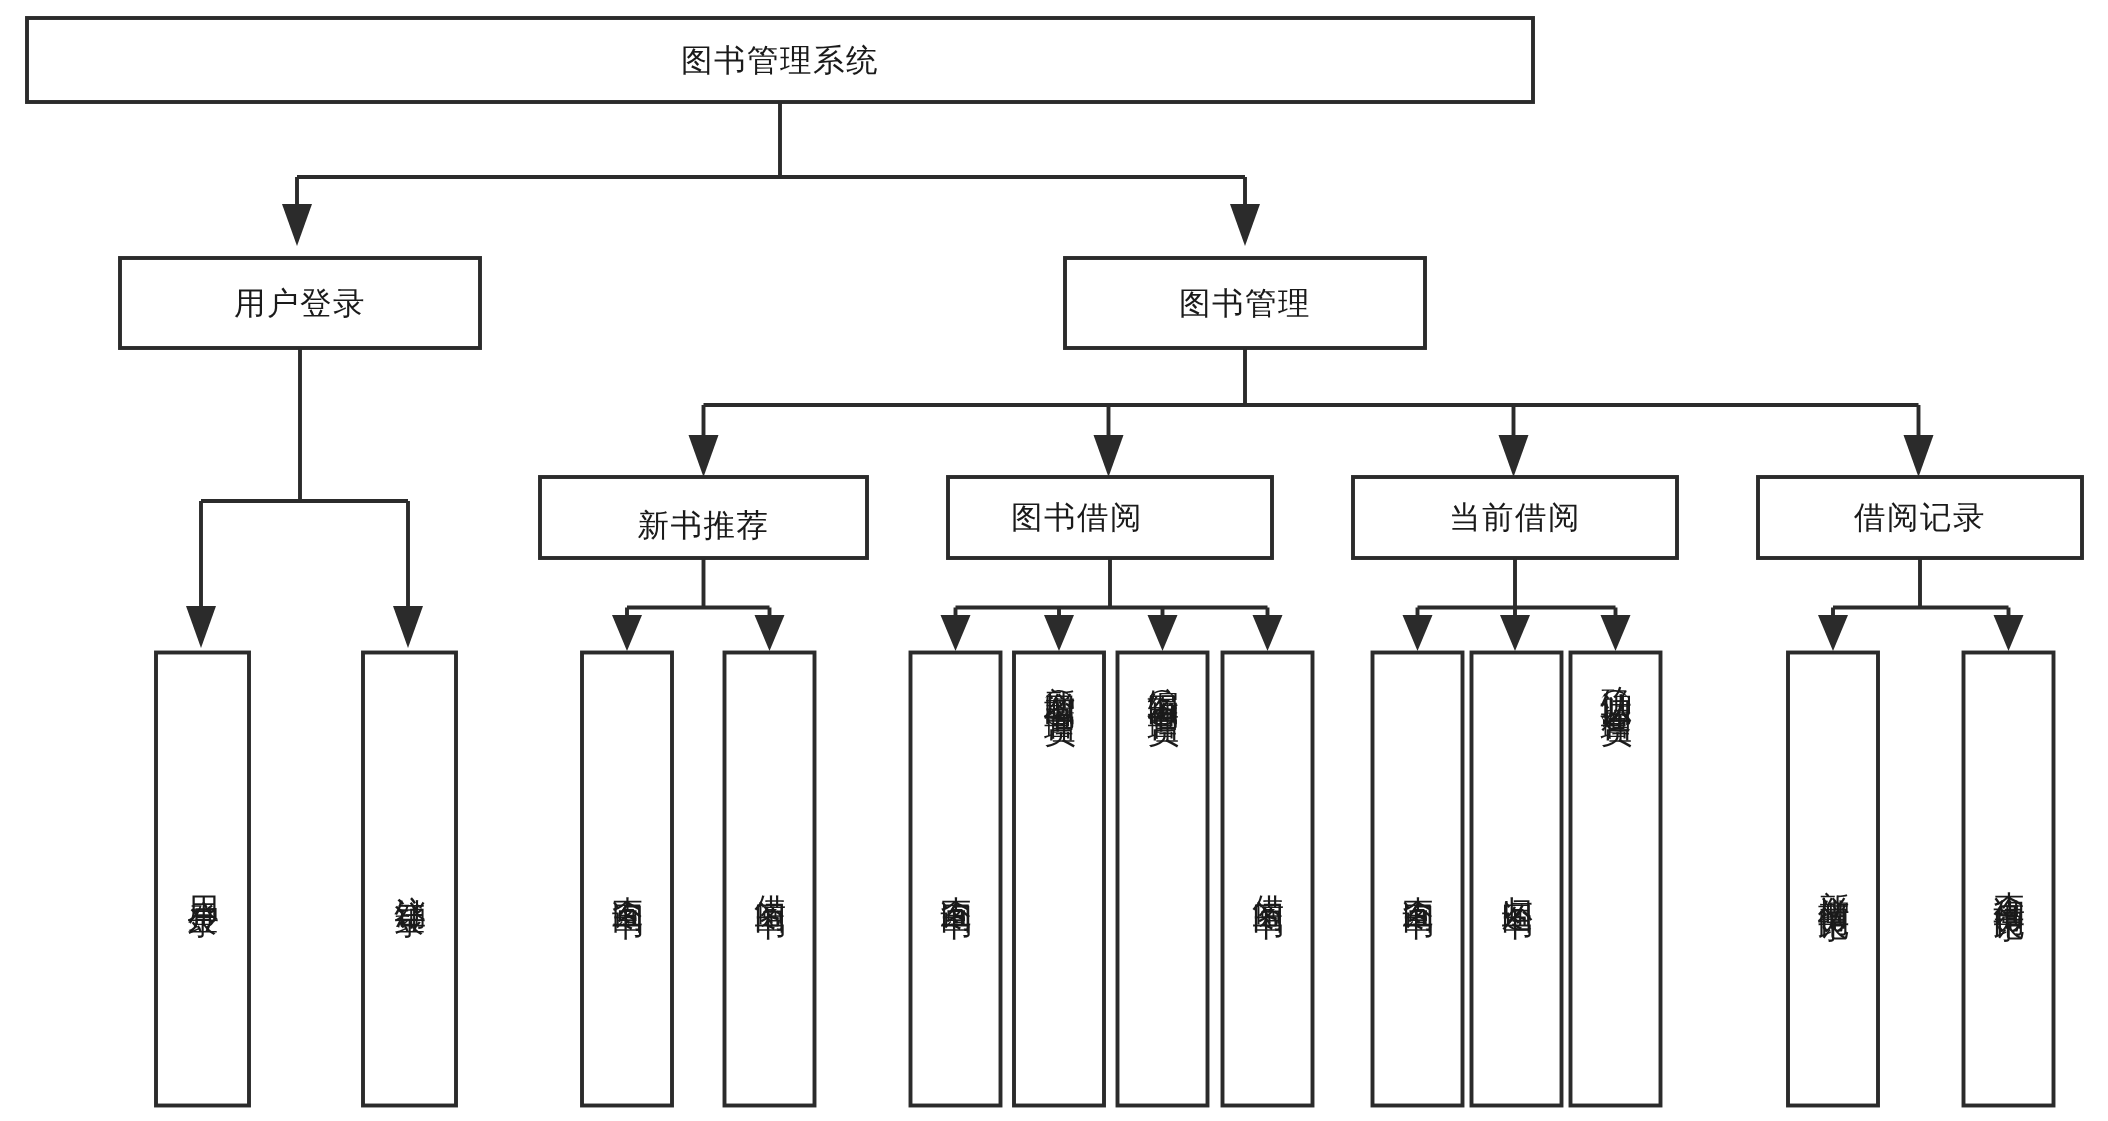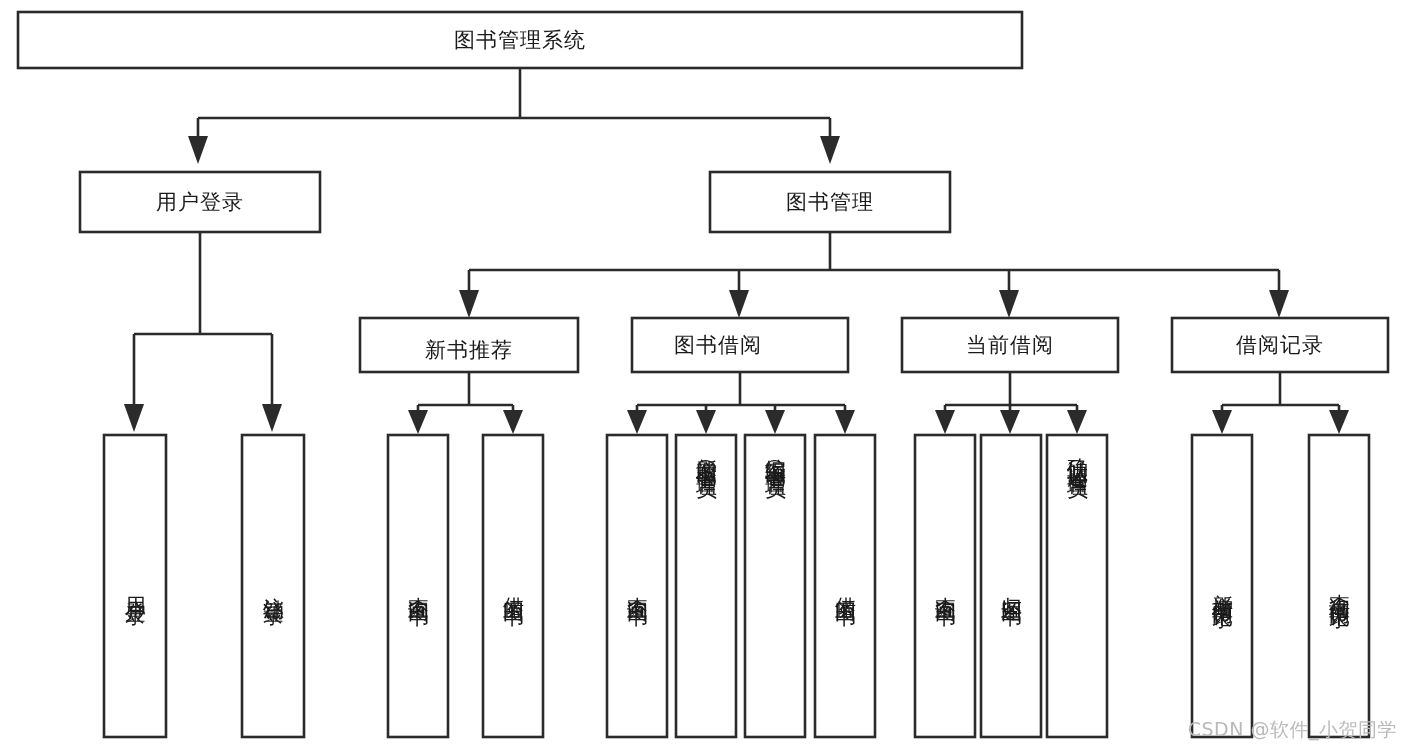--- a/index.html
+++ b/index.html
@@ -249,15 +249,14 @@
     <span class="vlabel-text">确认归还（管理员）</span>
   </div>
 
   <div class="vlabel-wrap" style="left:1192px; top:435px; width:60px; height:302px; align-items:center;">
     <span class="vlabel-text">新增借阅记录</span>
   </div>
   <div class="vlabel-wrap" style="left:1309px; top:435px; width:60px; height:302px; align-items:center;">
     <span class="vlabel-text">查询借阅记录</span>
   </div>
 
-  <div id="watermark">CSDN @软件_小贺同学</div>
 
 </div>
 
 </body></html>

